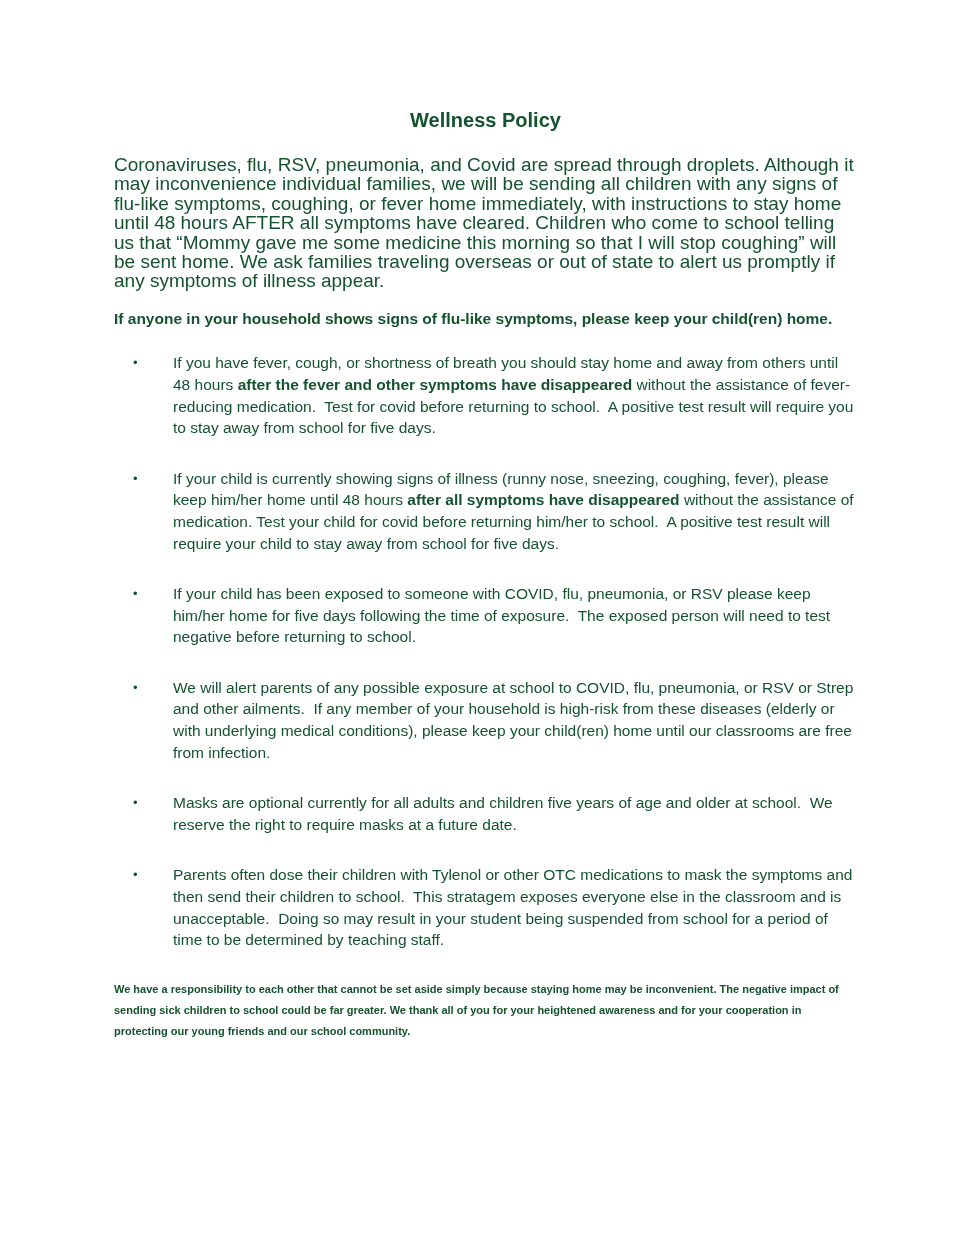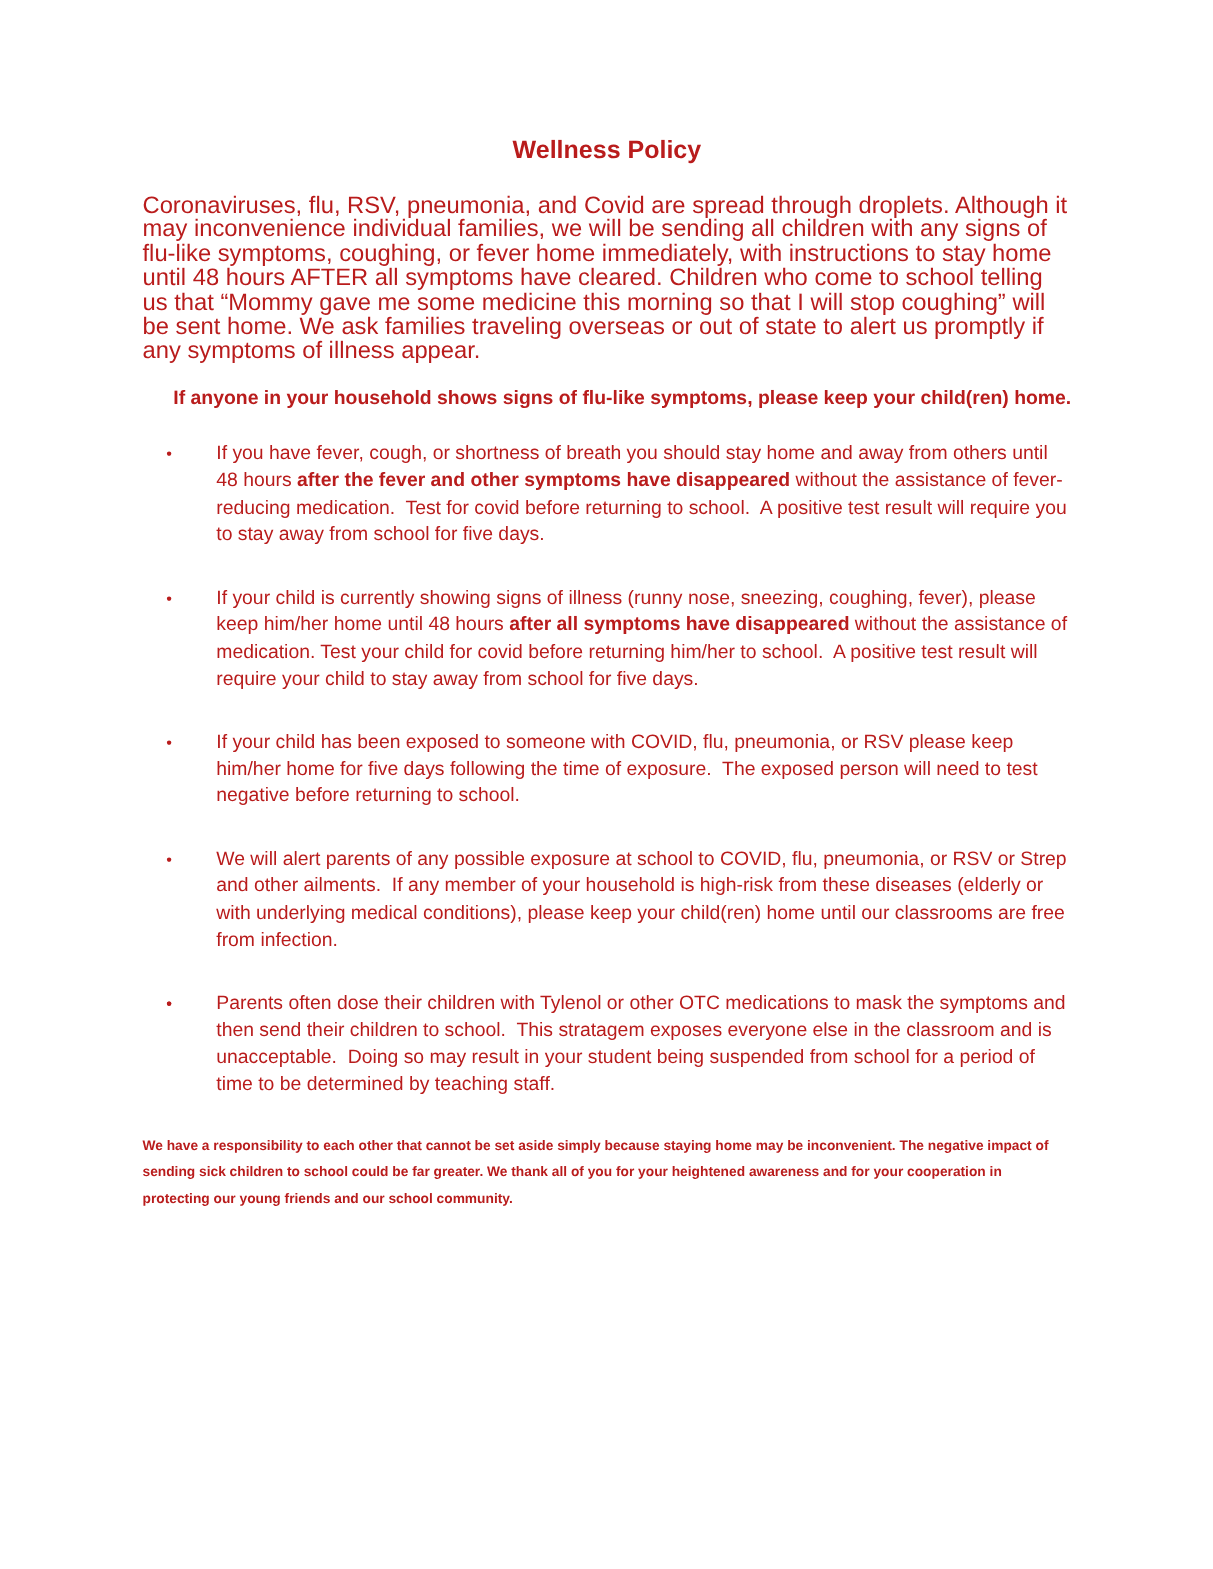--- a/index.html
+++ b/index.html
@@ -8,21 +8,21 @@
     background: #ffffff;
   }
   .page {
     position: relative;
     width: 970px;
     min-height: 1255px;
     box-sizing: border-box;
     background: #ffffff;
     padding: 107px 113px 60px 114px;
     font-family: "Liberation Sans", "DejaVu Sans", sans-serif;
-    color: #b91c1c;
+    color: #14532d;
   }
   .doc-title {
     font-size: 20px;
     line-height: 26px;
     font-weight: bold;
     text-align: center;
     margin: 0 0 22px 0;
   }
   .body-para {
     font-size: 19px;
@@ -35,21 +35,20 @@
     line-height: 19.4px;
     margin: 0 0 21px 0;
     white-space: pre-wrap;
   }
   .section-heading {
     font-size: 15.5px;
     line-height: 20.5px;
     font-weight: bold;
     margin: 0 0 23px 0;
     white-space: pre-wrap;
-    text-align: right;
   }
   ul.policy-list {
     list-style: none;
     margin: 0 0 28px 0;
     padding: 0;
   }
   ul.policy-list li {
     position: relative;
     padding-left: 59px;
     font-size: 15.5px;
@@ -87,18 +86,18 @@
   <p class="body-para">Coronaviruses, flu, RSV, pneumonia, and Covid are spread through droplets. Although it may inconvenience individual families, we will be sending all children with any signs of flu-like symptoms, coughing, or fever home immediately, with instructions to stay home until 48 hours AFTER all symptoms have cleared. Children who come to school telling us that “Mommy gave me some medicine this morning so that I will stop coughing” will be sent home. We ask families traveling overseas or out of state to alert us promptly if any symptoms of illness appear.</p>
 
 
   <h2 class="section-heading">If anyone in your household shows signs of flu-like symptoms, please keep your child(ren) home.</h2>
 
   <ul class="policy-list">
       <li><span class="marker">•</span><span><span>If you have fever, cough, or shortness of breath you should stay home and away from others until 48 hours </span><span class="b">after the fever and other symptoms have disappeared</span><span> without the assistance of fever-reducing medication.  Test for covid before returning to school.  A positive test result will require you to stay away from school for five days.</span></span></li>
       <li><span class="marker">•</span><span><span>If your child is currently showing signs of illness (runny nose, sneezing, coughing, fever), please keep him/her home until 48 hours </span><span class="b">after all symptoms have disappeared</span><span> without the assistance of medication. Test your child for covid before returning him/her to school.  A positive test result will require your child to stay away from school for five days.</span></span></li>
       <li><span class="marker">•</span><span><span>If your child has been exposed to someone with COVID, flu, pneumonia, or RSV please keep him/her home for five days following the time of exposure.  The exposed person will need to test negative before returning to school.</span></span></li>
       <li><span class="marker">•</span><span><span>We will alert parents of any possible exposure at school to COVID, flu, pneumonia, or RSV or Strep and other ailments.  If any member of your household is high-risk from these diseases (elderly or with underlying medical conditions), please keep your child(ren) home until our classrooms are free from infection.</span></span></li>
-      <li><span class="marker">•</span></li>
+      <li><span class="marker">•</span><span><span>Masks are optional currently for all adults and children five years of age and older at school.  We reserve the right to require masks at a future date.</span></span></li>
       <li><span class="marker">•</span><span><span>Parents often dose their children with Tylenol or other OTC medications to mask the symptoms and then send their children to school.  This stratagem exposes everyone else in the classroom and is unacceptable.  Doing so may result in your student being suspended from school for a period of time to be determined by teaching staff.</span></span></li>
     </ul>
 
   <p class="closing-para">We have a responsibility to each other that cannot be set aside simply because staying home may be inconvenient. The negative impact of sending sick children to school could be far greater. We thank all of you for your heightened awareness and for your cooperation in protecting our young friends and our school community.</p>
 </article>
 
 </body></html>

